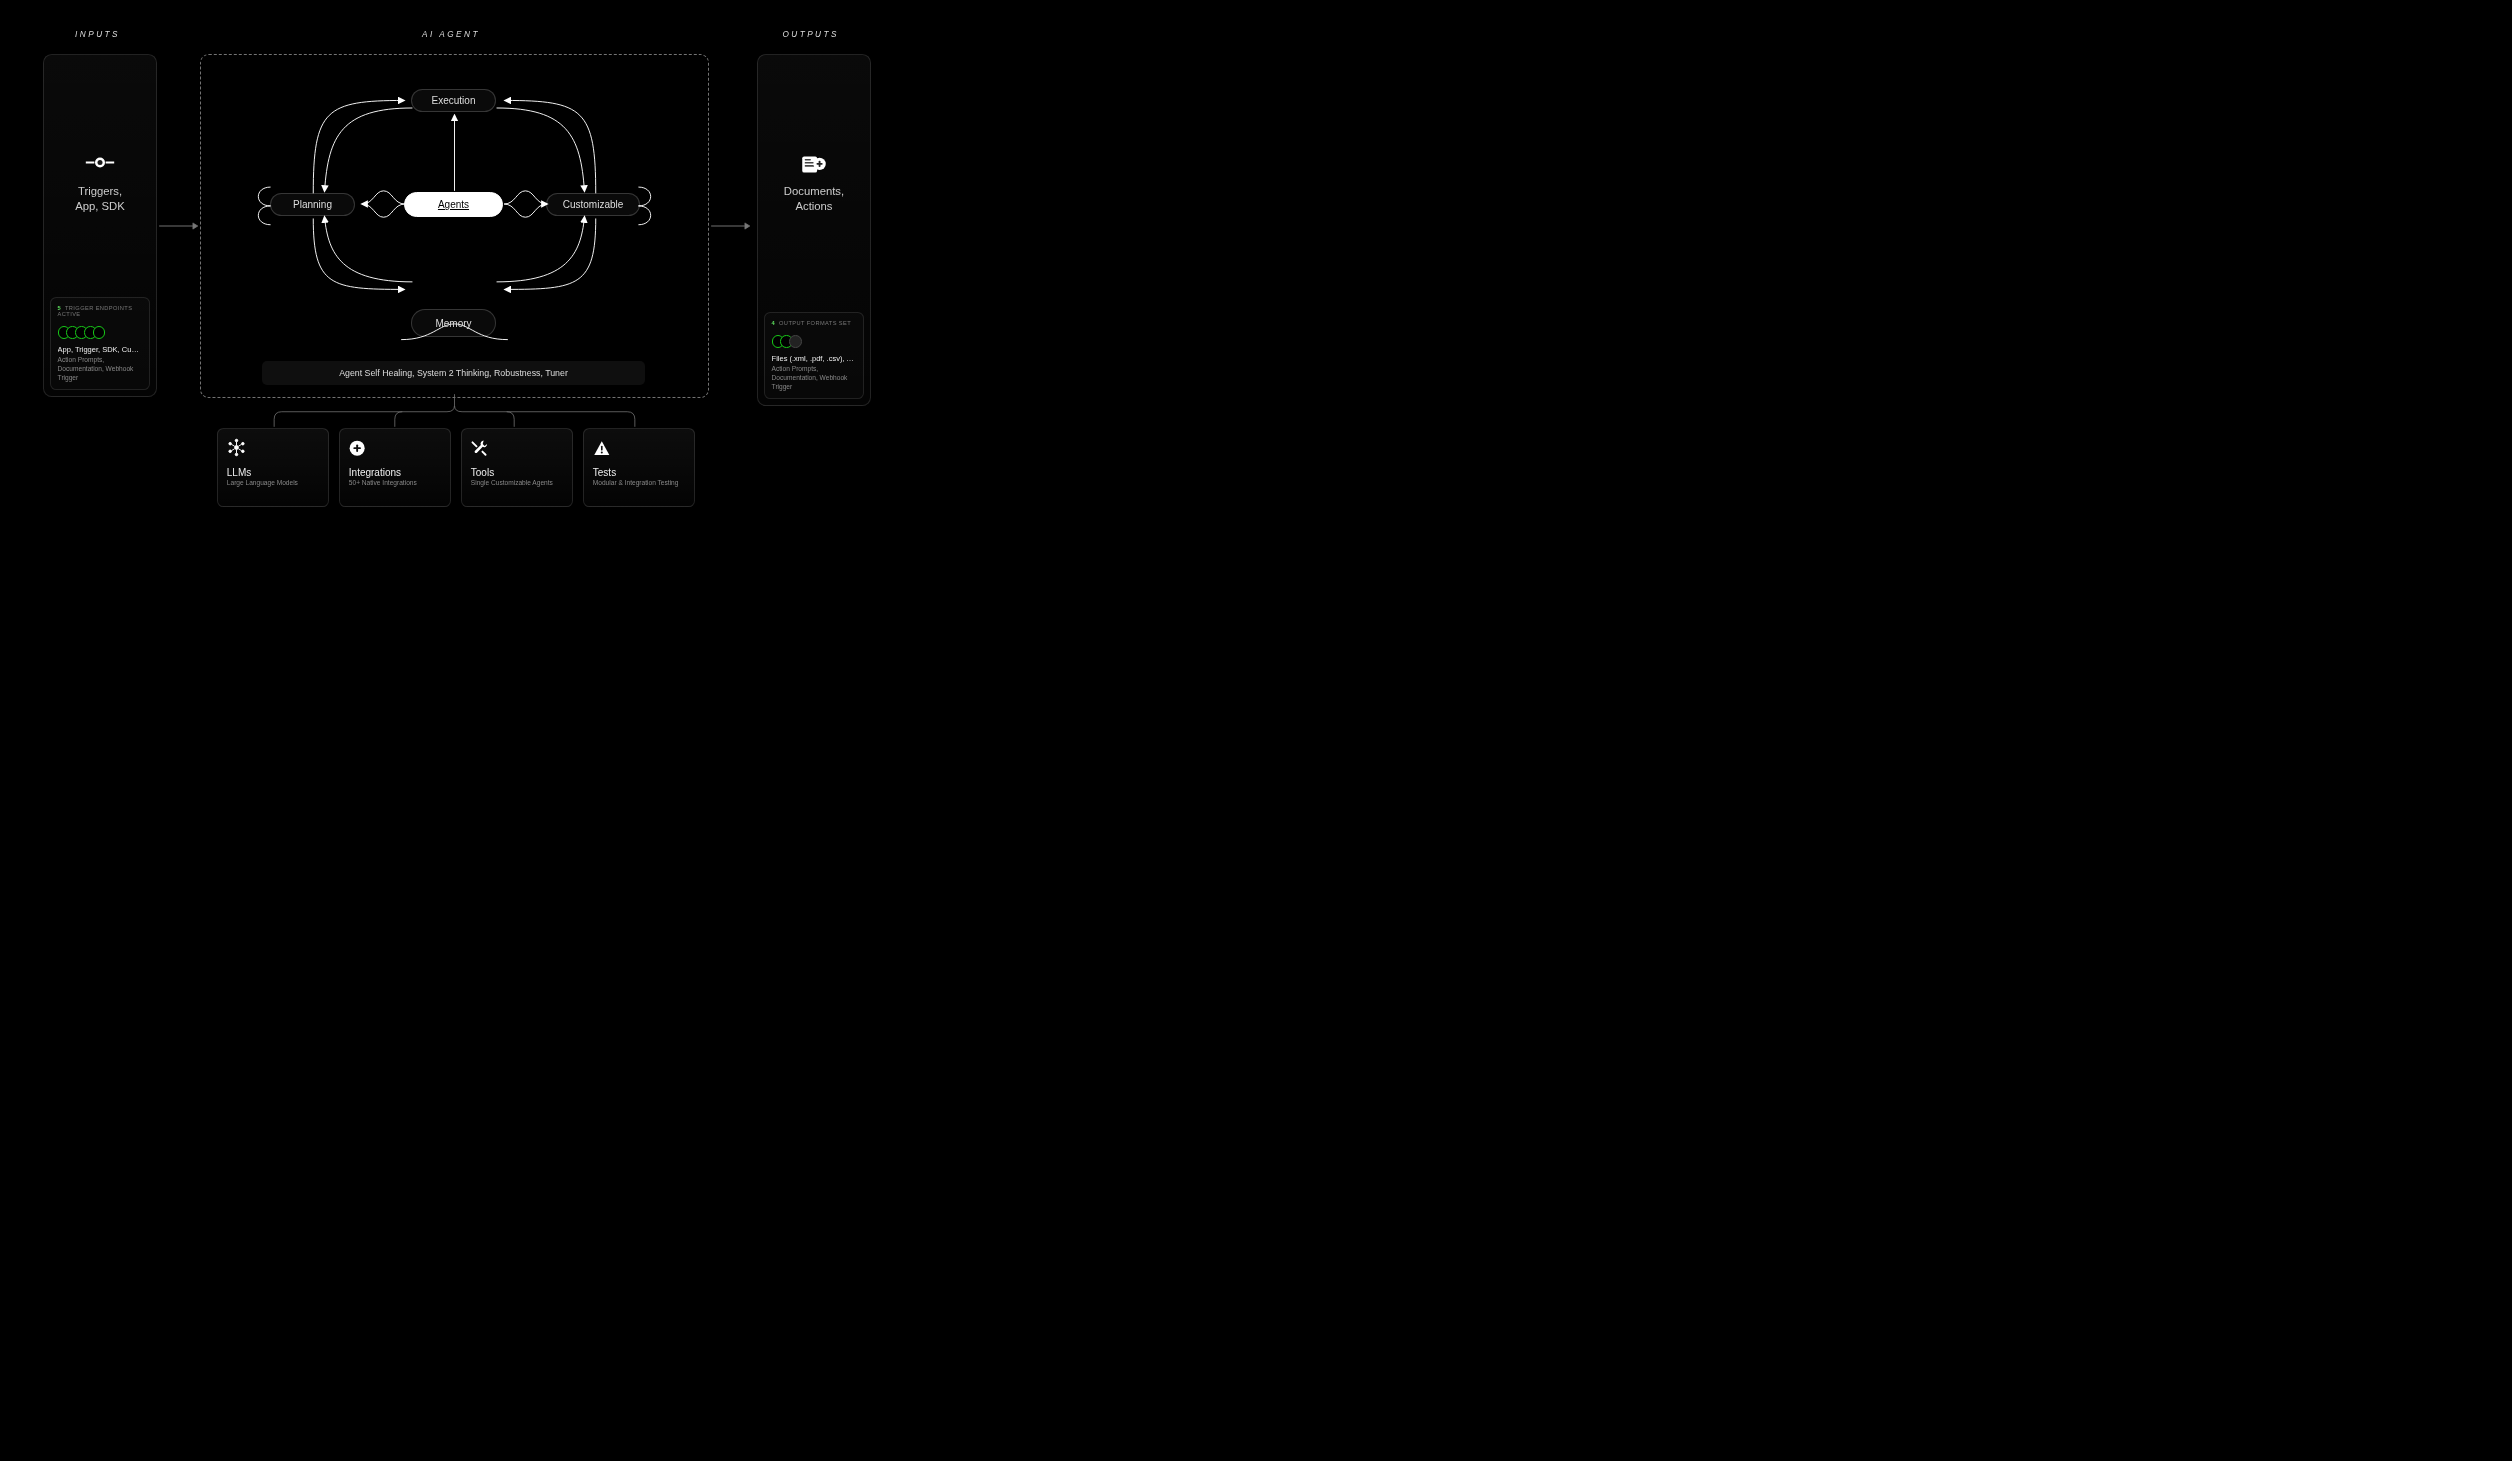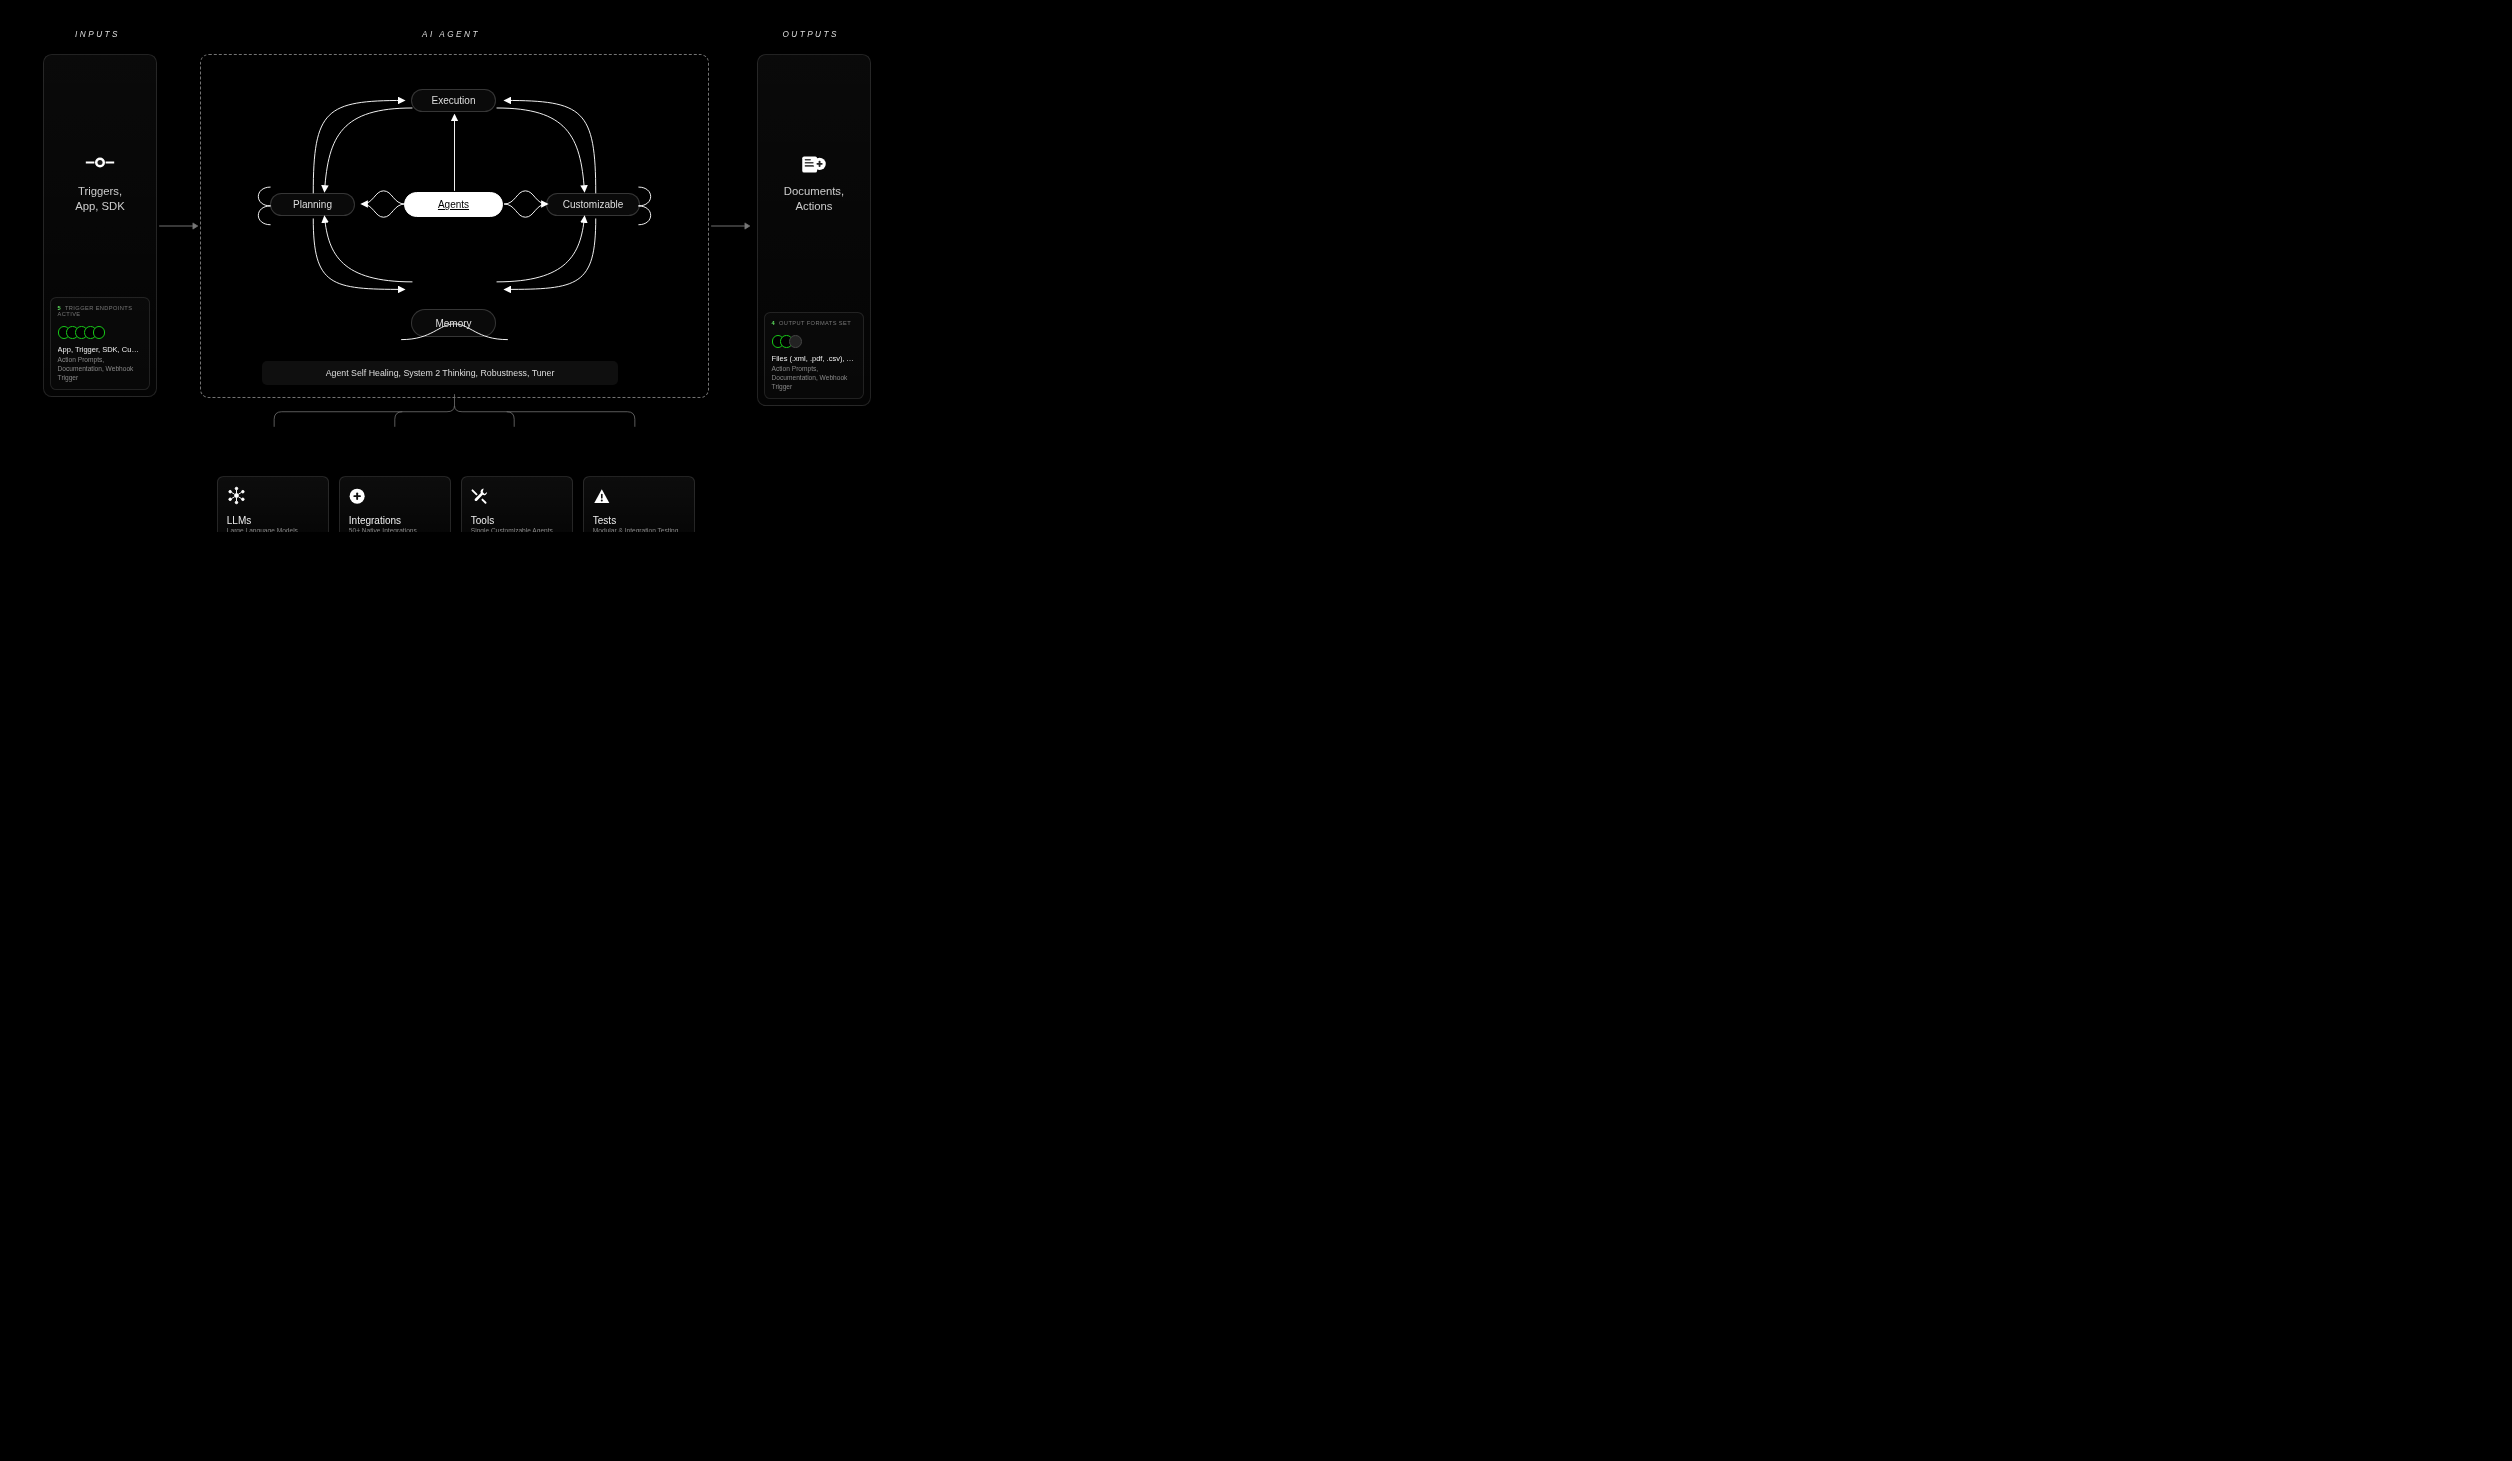--- a/index.html
+++ b/index.html
@@ -89,21 +89,21 @@
 }
 .node-center {
   background: #fff;
   color: #000;
   font-weight: 500;
   border-color: #fff;
   text-decoration: underline;
 }
 .features-bar {
   position: absolute;
-  left: 262px; width: 356px;
+  left: 262px; width: 383px;
   top: 361px;
   height: 24px;
   border-radius: 5px;
   background: rgba(255,255,255,0.06);
   display: flex;
   align-items: center;
   justify-content: center;
   font-size: 8.8px;
   color: #ddd;
 }
@@ -112,21 +112,20 @@
   position: absolute;
   stroke: #777;
   fill: none;
 }
 
 .subcards {
   position: absolute;
   left: 217px; top: 428px;
   display: flex;
   gap: 10px;
-  margin-top: 48px;
 }
 .subcard {
   width: 112px;
   height: 79px;
   border: 0.6px solid rgba(255,255,255,0.12);
   border-radius: 6.3px;
   background: linear-gradient(180deg, rgba(255,255,255,0.05), rgba(255,255,255,0.015));
   padding: 8.8px 8.8px 6.3px 8.8px;
   display: flex;
   flex-direction: column;

